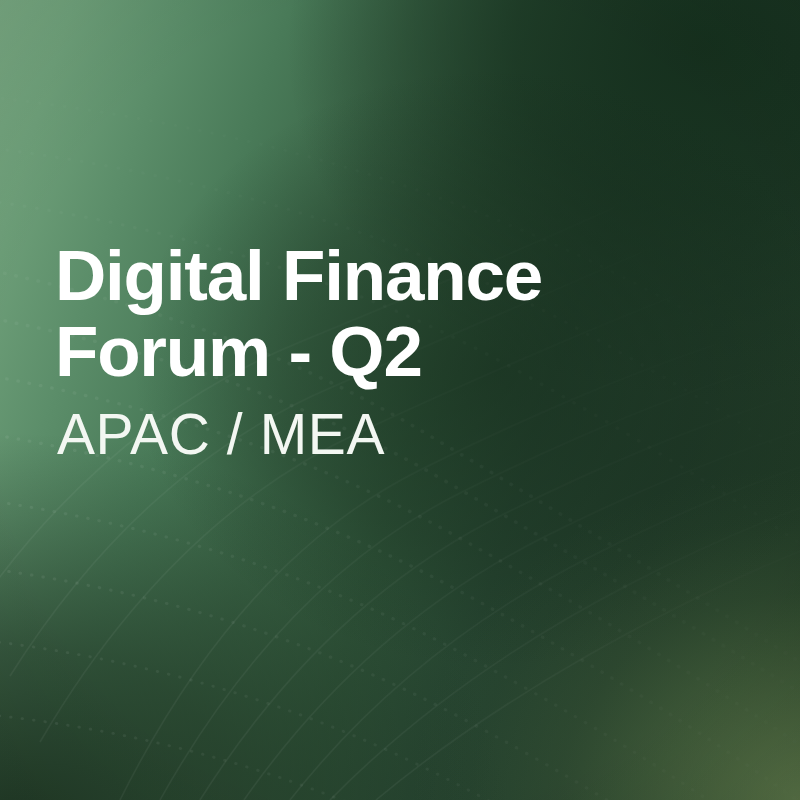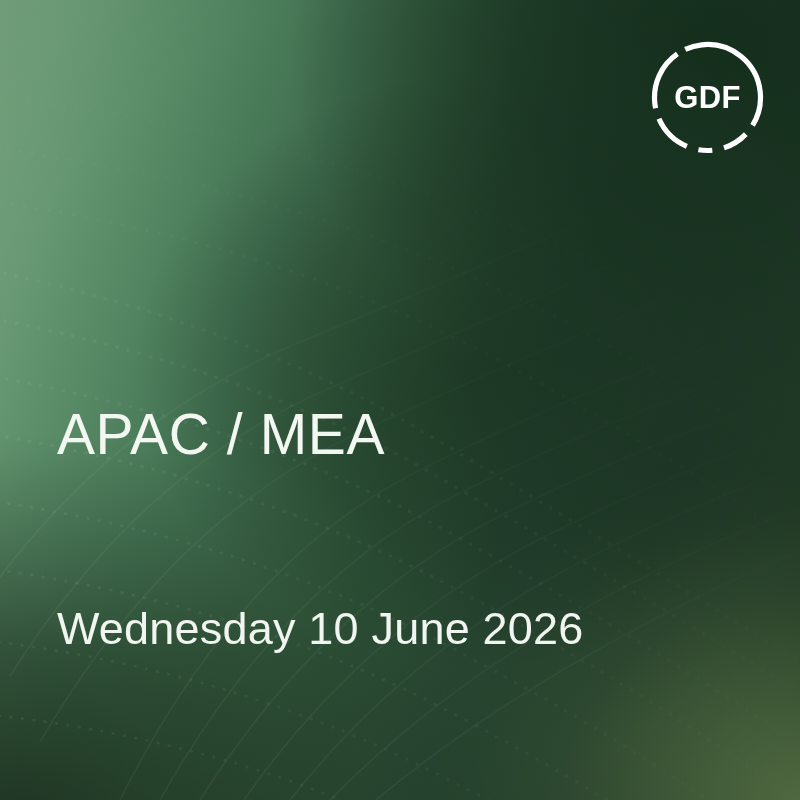--- a/index.html
+++ b/index.html
@@ -230,24 +230,19 @@
       <path d="M 40 742  Q 170 520 360 432 T 700 286"></path>
       <path d="M 10 676  Q 140 470 330 388 T 670 240"></path>
       <path d="M -20 604 Q 110 420 300 342 T 640 196"></path>
       <path d="M 330 800 Q 452 676 630 584 T 960 462"></path>
       <path d="M 376 800 Q 496 700 672 610 T 1000 490"></path>
     </g>
   </svg>
 
   <div class="bg-vignette"></div>
 
-  <div class="logo">
-    <svg class="logo-ring" viewBox="0 0 117 117" aria-hidden="true">
-      <circle cx="58.5" cy="58.5" r="53" fill="none" stroke="#ffffff" stroke-width="5.2" stroke-linecap="butt" stroke-dasharray="118 11 26 12 14 12 40 11 62 9" transform="rotate(-96 58.5 58.5)"></circle>
-    </svg>
-    <div class="logo-text">GDF</div>
-  </div>
-
+
+  <div class="title">Digital Finance
+Forum - Q2</div>
   <div class="subtitle">APAC / MEA</div>
 
-  <div class="date">Wednesday 10 June 2026</div>
 
 </div>
 
 </body></html>

